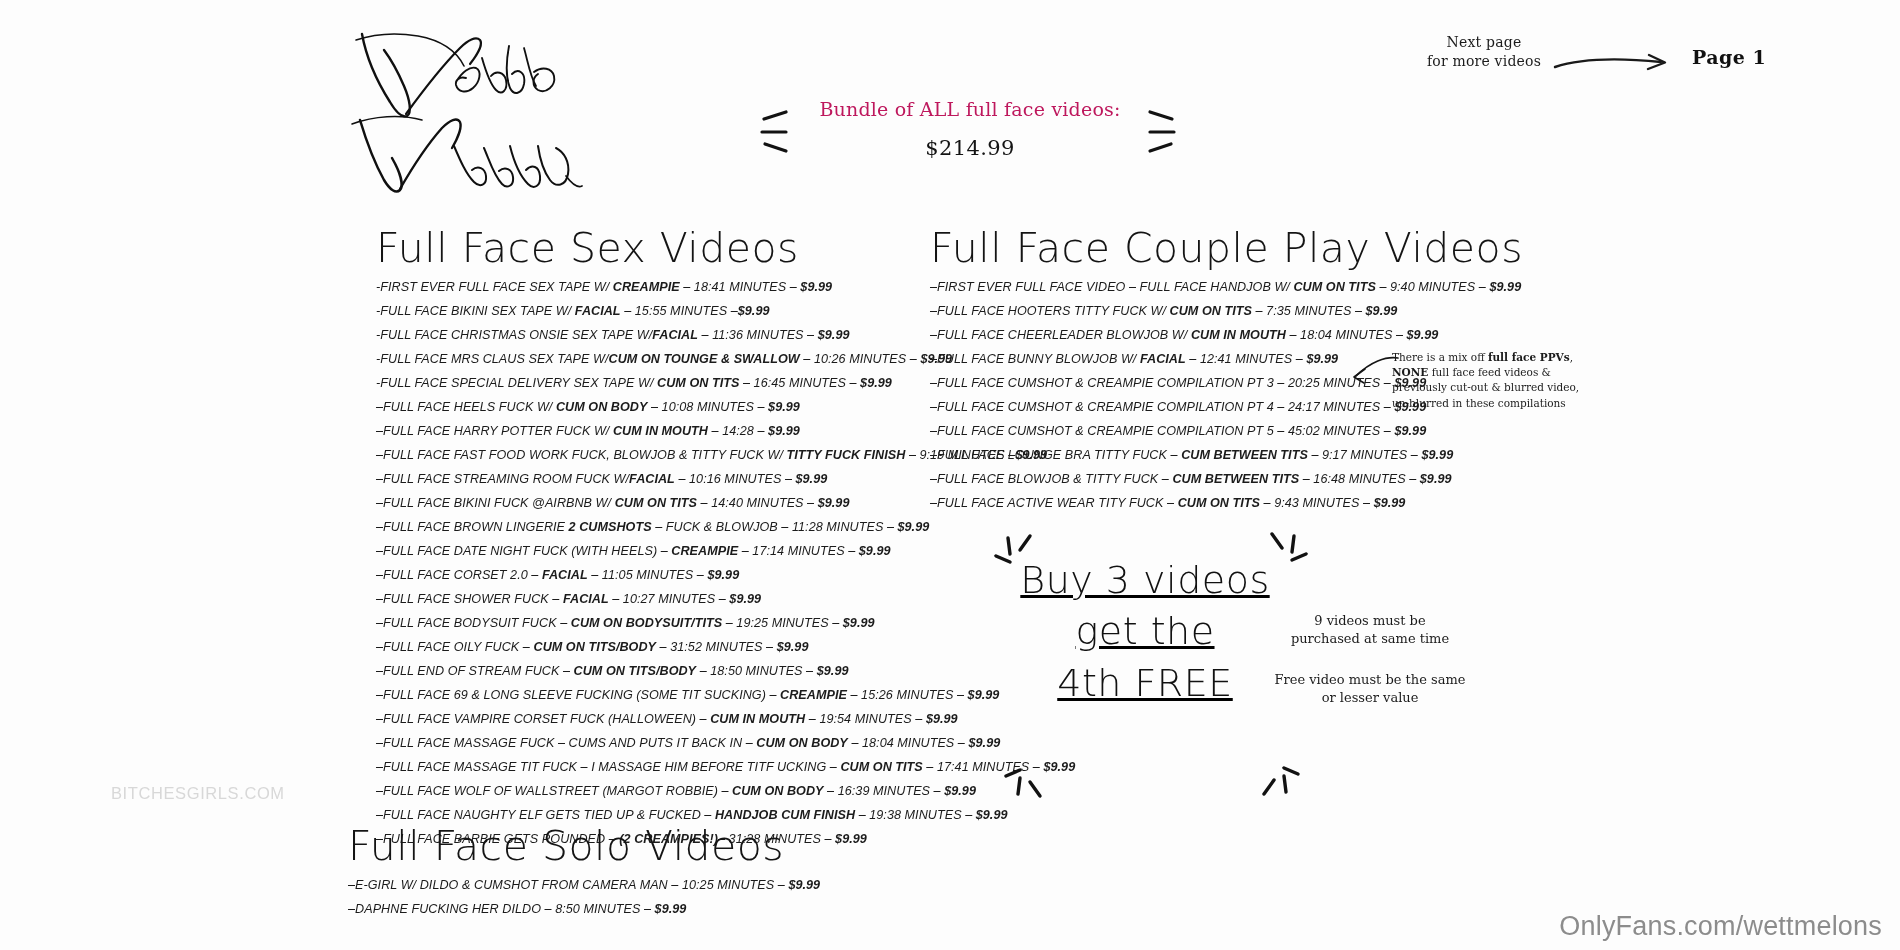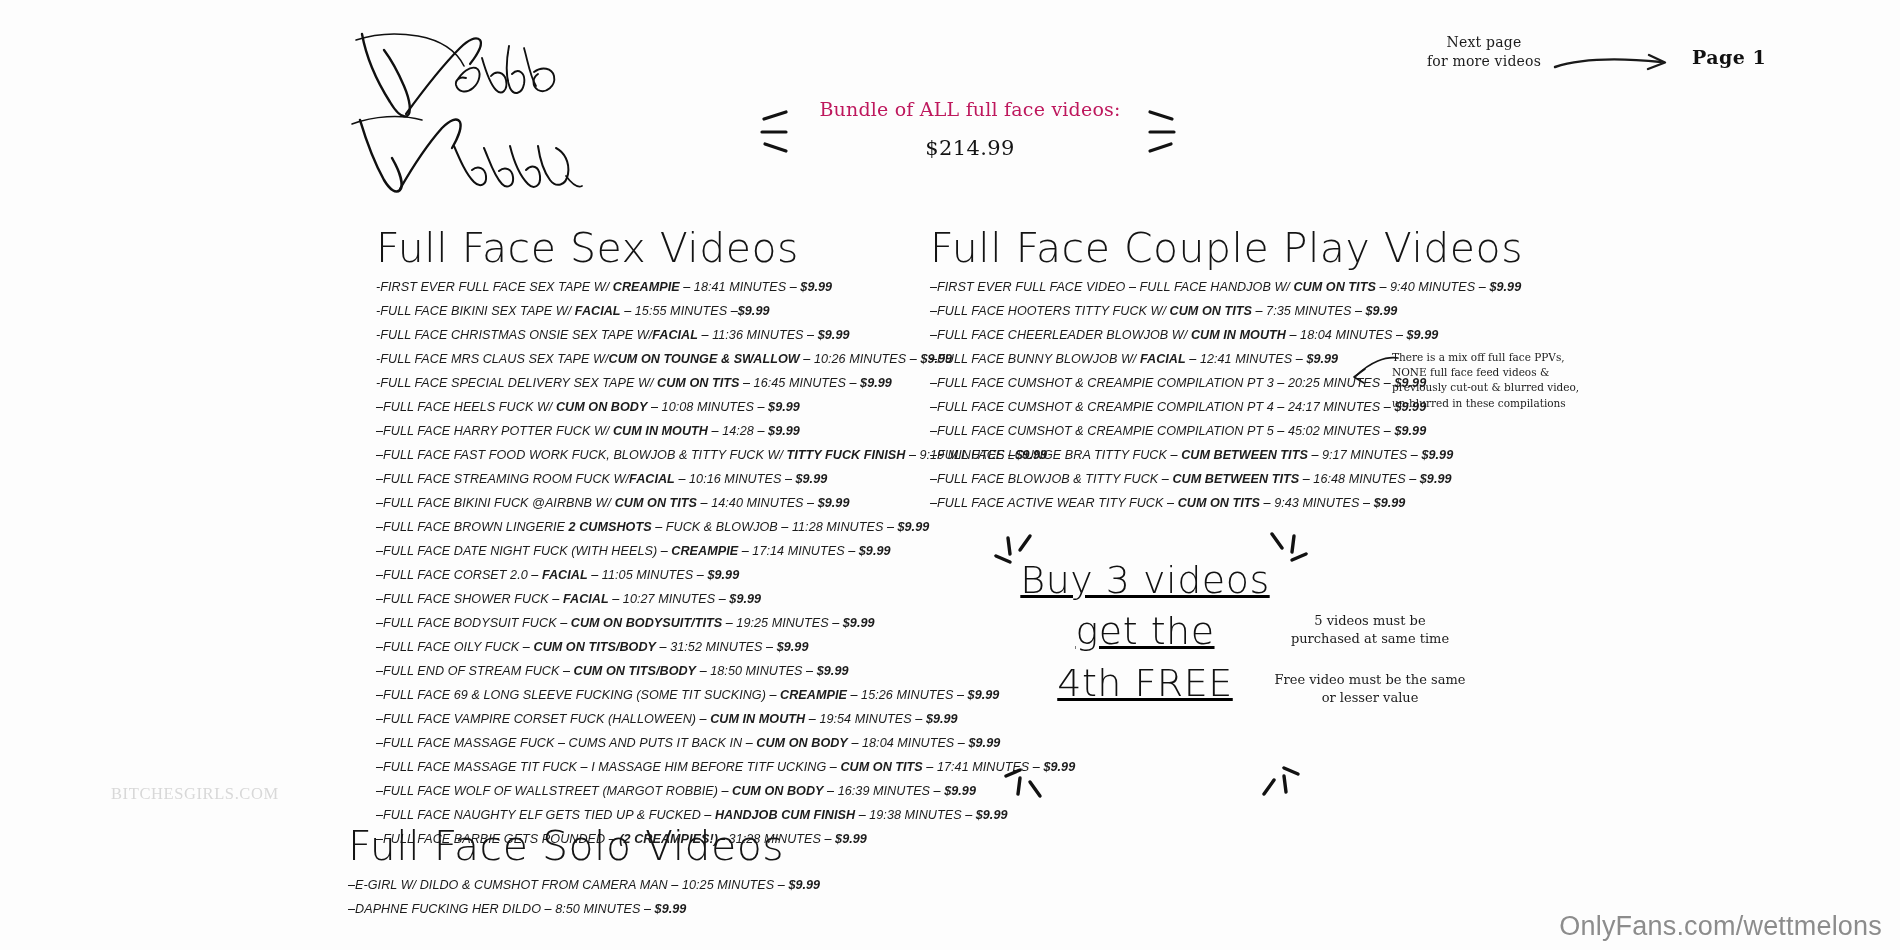--- a/index.html
+++ b/index.html
@@ -120,21 +120,21 @@
   
   #compilation-note {
     position: absolute;
     left: 1392px; top: 350px;
     width: 200px;
     font-family: "DejaVu Serif", serif;
     font-size: 10.5px;
     line-height: 1.45;
     color: #1b1b1b;
   }
-  #compilation-note b { font-weight: normal; }
+  #compilation-note b { font-weight: bold; }
   #note-arrow {
     position: absolute;
     left: 1348px; top: 354px;
     width: 52px; height: 36px;
   }
 
   
   #promo {
     position: absolute;
     left: 1000px; top: 555px;
@@ -159,21 +159,21 @@
     font-size: 13px;
     line-height: 1.42;
     color: #1b1b1b;
   }
   #promo-terms .terms-block + .terms-block { margin-top: 22px; }
 
   
   #watermark-left {
     position: absolute;
     left: 111px; top: 784px;
-    font-family: Liberation Serif, serif;
+    font-family: Liberation Sans, sans-serif;
     font-size: 16.5px;
     letter-spacing: .6px;
     color: #d8d8d8;
     white-space: nowrap;
     text-align: center;
   }
   #watermark-right {
     position: absolute;
     right: 18px; bottom: 8px;
     font-family: "Liberation Sans", sans-serif;
@@ -326,21 +326,21 @@
   <svg class="spark" style="left:1250px; top:748px; width:54px; height:54px;" viewBox="0 0 54 54">
     <g stroke="#121212" stroke-width="3.4" stroke-linecap="round">
       <line x1="14" y1="46" x2="24" y2="32"></line>
       <line x1="36" y1="44" x2="34" y2="28"></line>
       <line x1="48" y1="26" x2="34" y2="20"></line>
     </g>
   </svg>
 
   <div id="promo-terms">
     <div class="terms-block">
-      <div>5 videos must be</div>
+      <div>9 videos must be</div>
       <div>purchased at same time</div>
     </div>
     <div class="terms-block">
       <div>Free video must be the same</div>
       <div>or lesser value</div>
     </div>
   </div>
 
   <div id="col-solo">
     <div class="section-title">Full Face Solo Videos</div>

